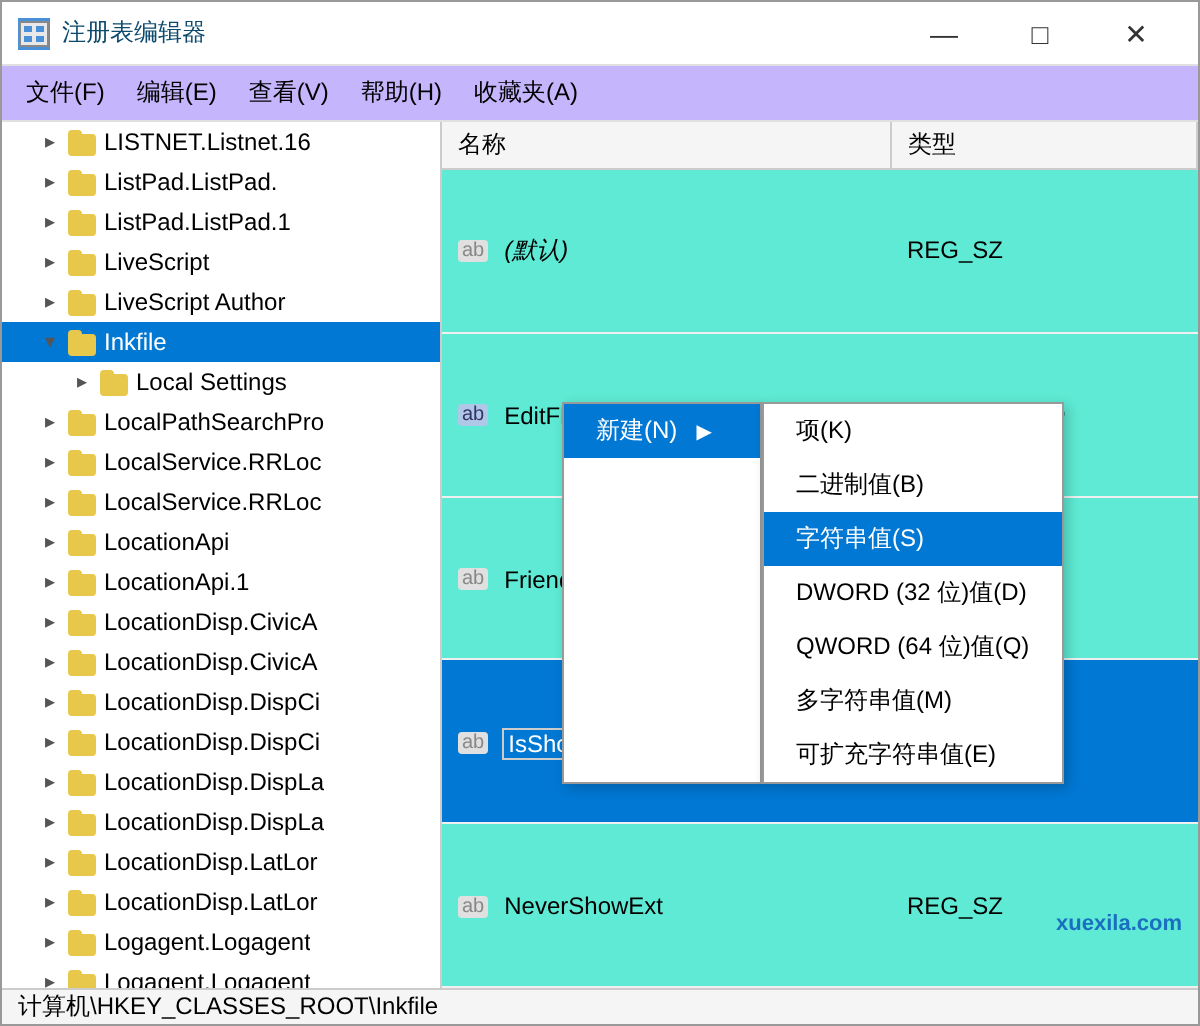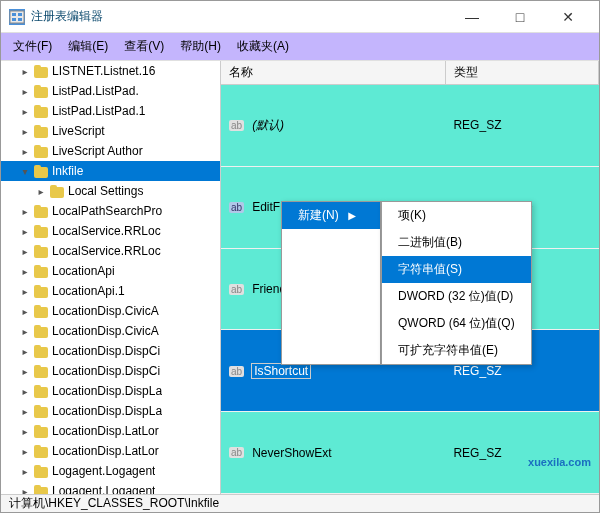--- a/index.html
+++ b/index.html
@@ -521,20 +521,21 @@
             <span>新建(N)</span>
             <span class="ctx-arrow">▶</span>
           </div>
         </div>
         <div class="submenu">
         <div class="sub-item">项(K)</div>
             <div class="sub-item">二进制值(B)</div>
             <div class="sub-item highlighted">字符串值(S)</div>
             <div class="sub-item">DWORD (32 位)值(D)</div>
             <div class="sub-item">QWORD (64 位)值(Q)</div>
+            <div class="sub-item">多字符串值(M)</div>
             <div class="sub-item">可扩充字符串值(E)</div>
           </div>
       </div>
 
       <div class="watermark">xuexila.com</div>
     </div>
   </div>
 
   <div class="status-bar">
     <span>计算机\HKEY_CLASSES_ROOT\Inkfile</span>

